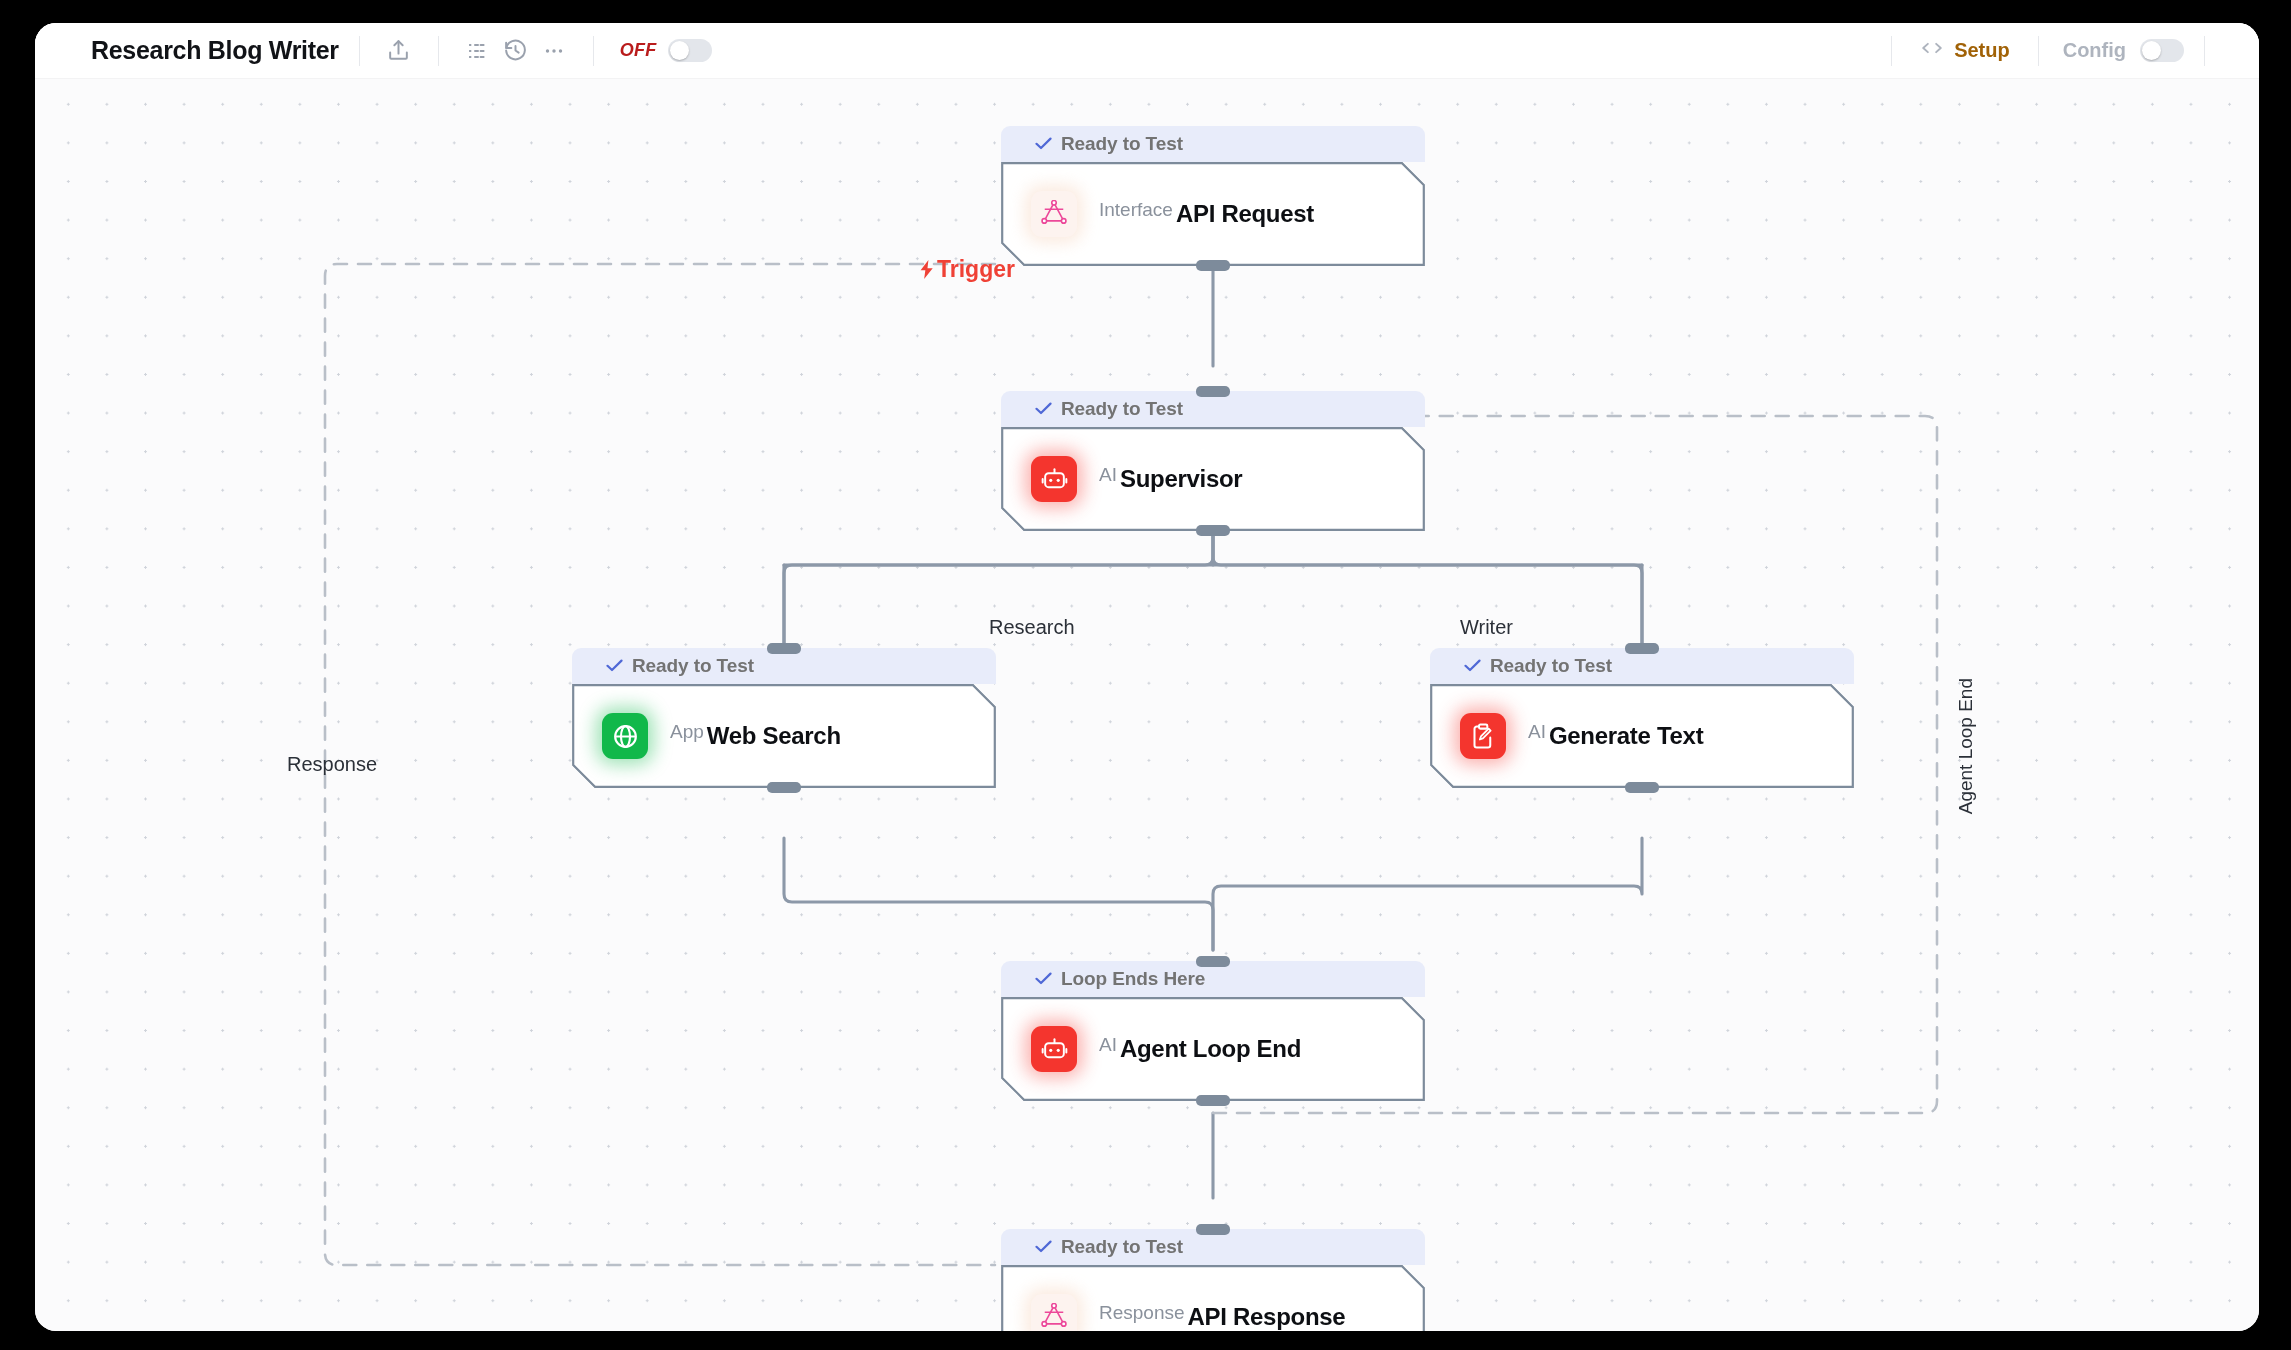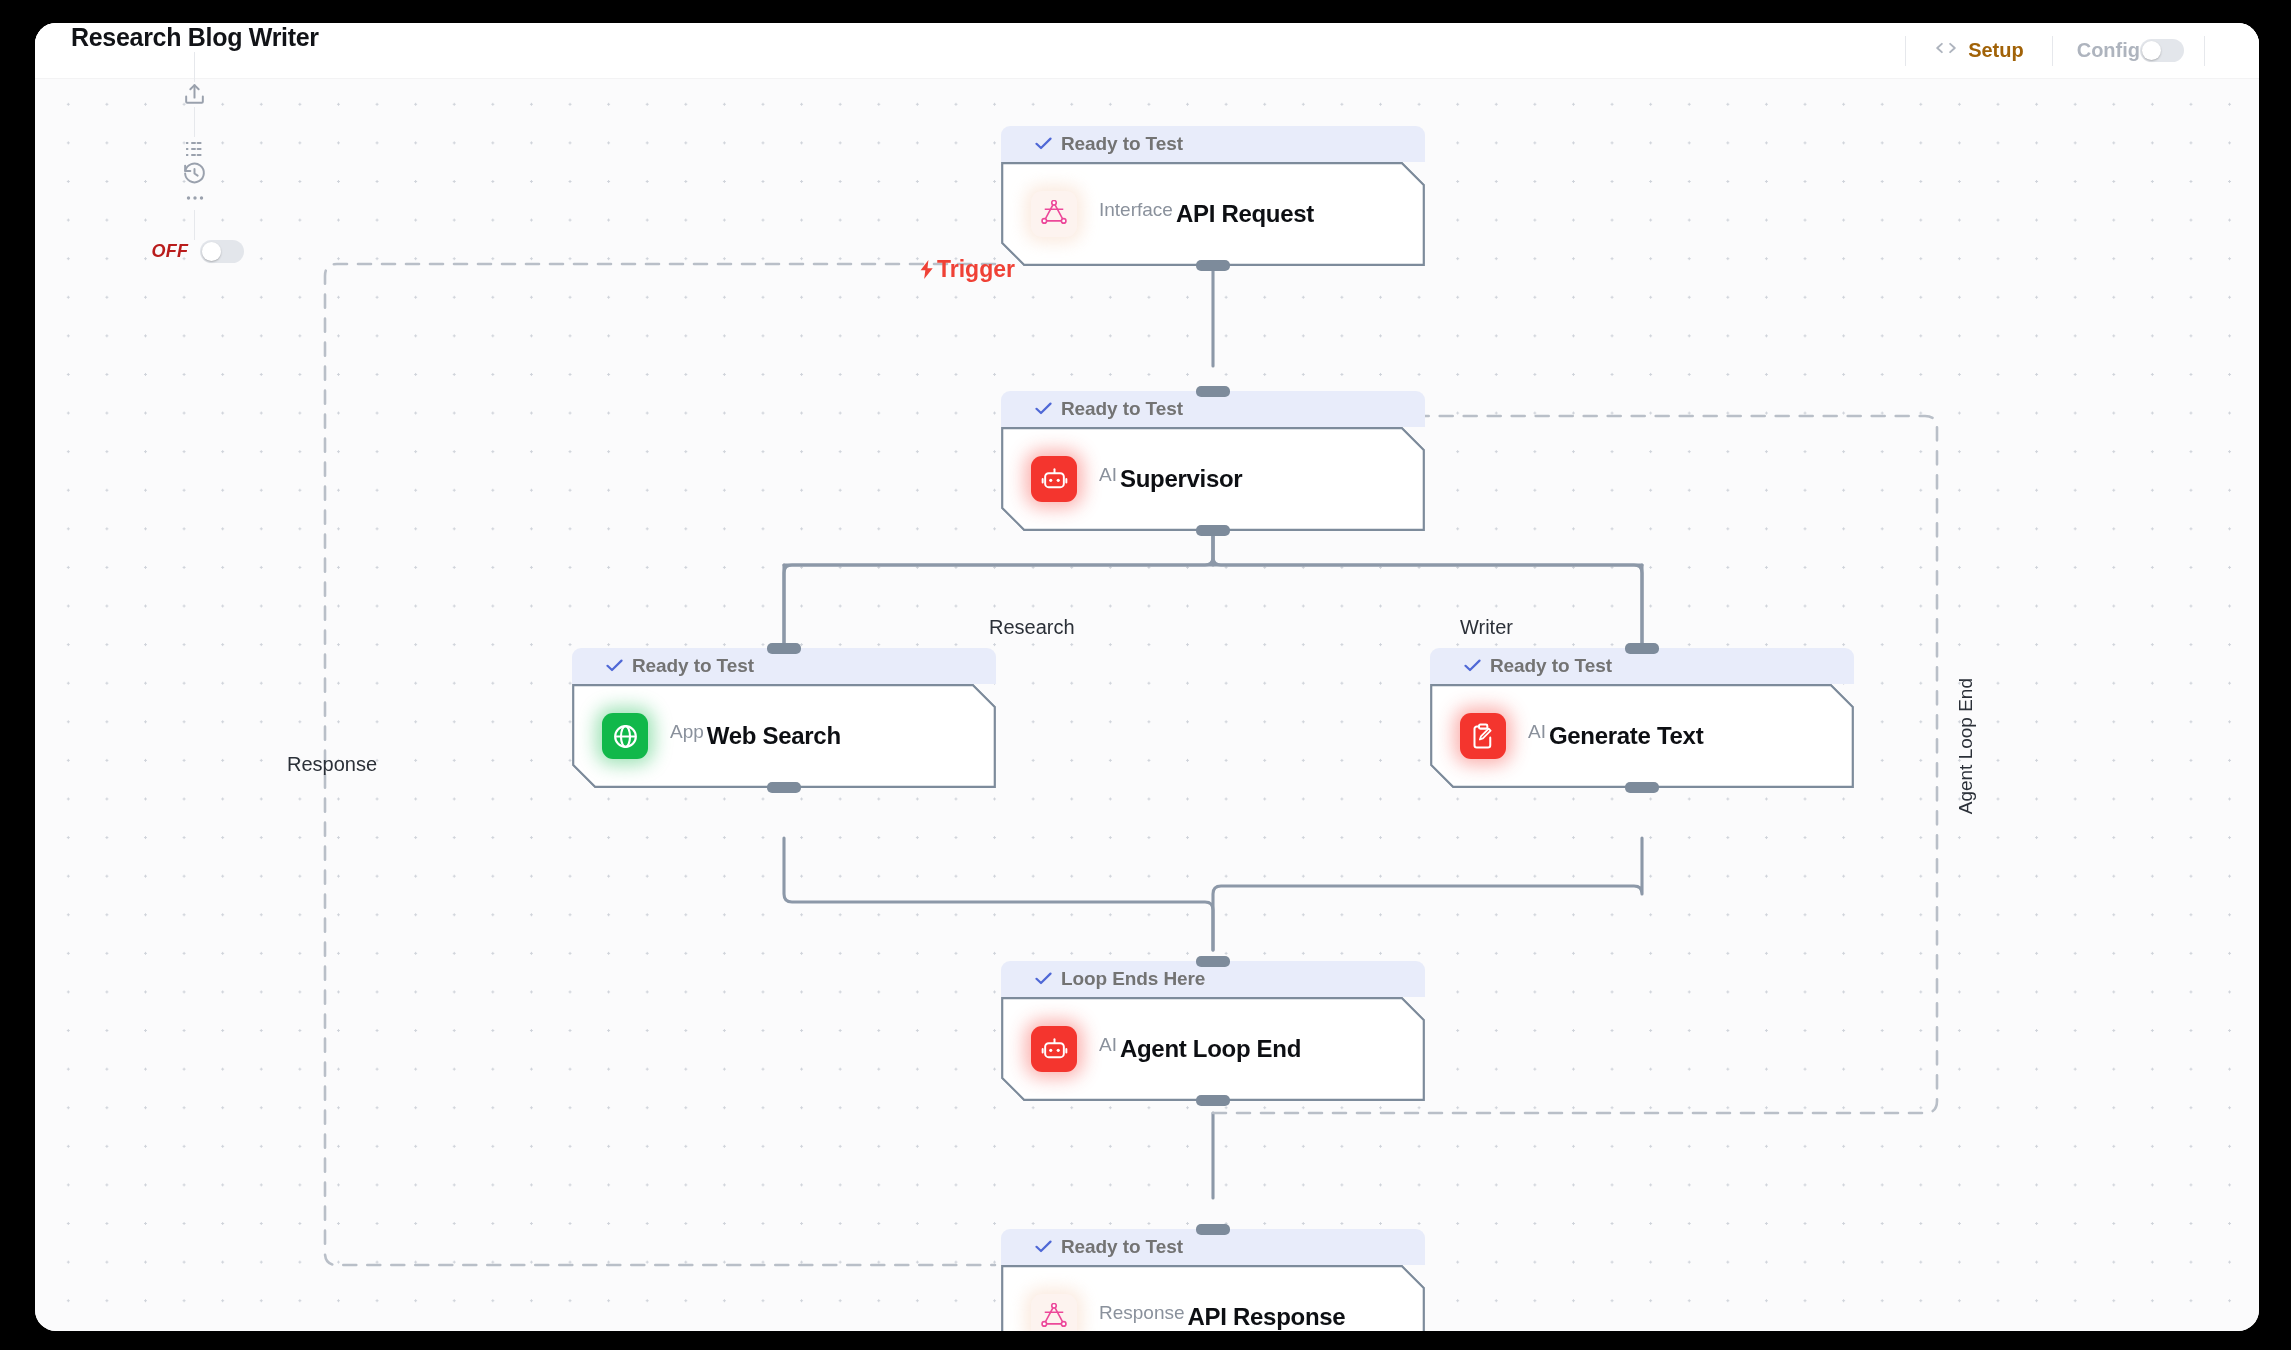--- a/index.html
+++ b/index.html
@@ -42,24 +42,23 @@
     background: #ffffff;
     display: flex;
     align-items: center;
     z-index: 40;
     box-shadow: 0 1px 0 rgba(0,0,0,0.03);
   }
   #topbar-left {
     display: flex;
     align-items: center;
     height: 100%;
-    padding-left: 36px;
+    padding-left: 56px;
     background: #ffffff;
     padding-right: 22px;
-    flex-direction: column;
   }
   #wf-title {
     font-size: 25px;
     font-weight: bold;
     color: #111317;
     letter-spacing: -0.3px;
     white-space: nowrap;
   }
   .vdiv {
     width: 1px;
@@ -110,21 +109,21 @@
     background: #ffffff;
   }
   #setup-btn {
     display: flex; align-items: center; gap: 10px;
     font-size: 20px; font-weight: bold; color: #a16207;
     cursor: pointer;
     padding: 4px 8px;
     white-space: nowrap;
   }
   #config-group {
-    display: flex; align-items: flex-end; gap: 0;
+    display: flex; align-items: flex-end; gap: 14px;
     margin-left: 4px;
   }
   #config-label {
     font-size: 20px; font-weight: bold; color: #aeb4be; white-space: nowrap;
   }
 
   
   #canvas {
     position: absolute;
     left: 0; top: 55px;

